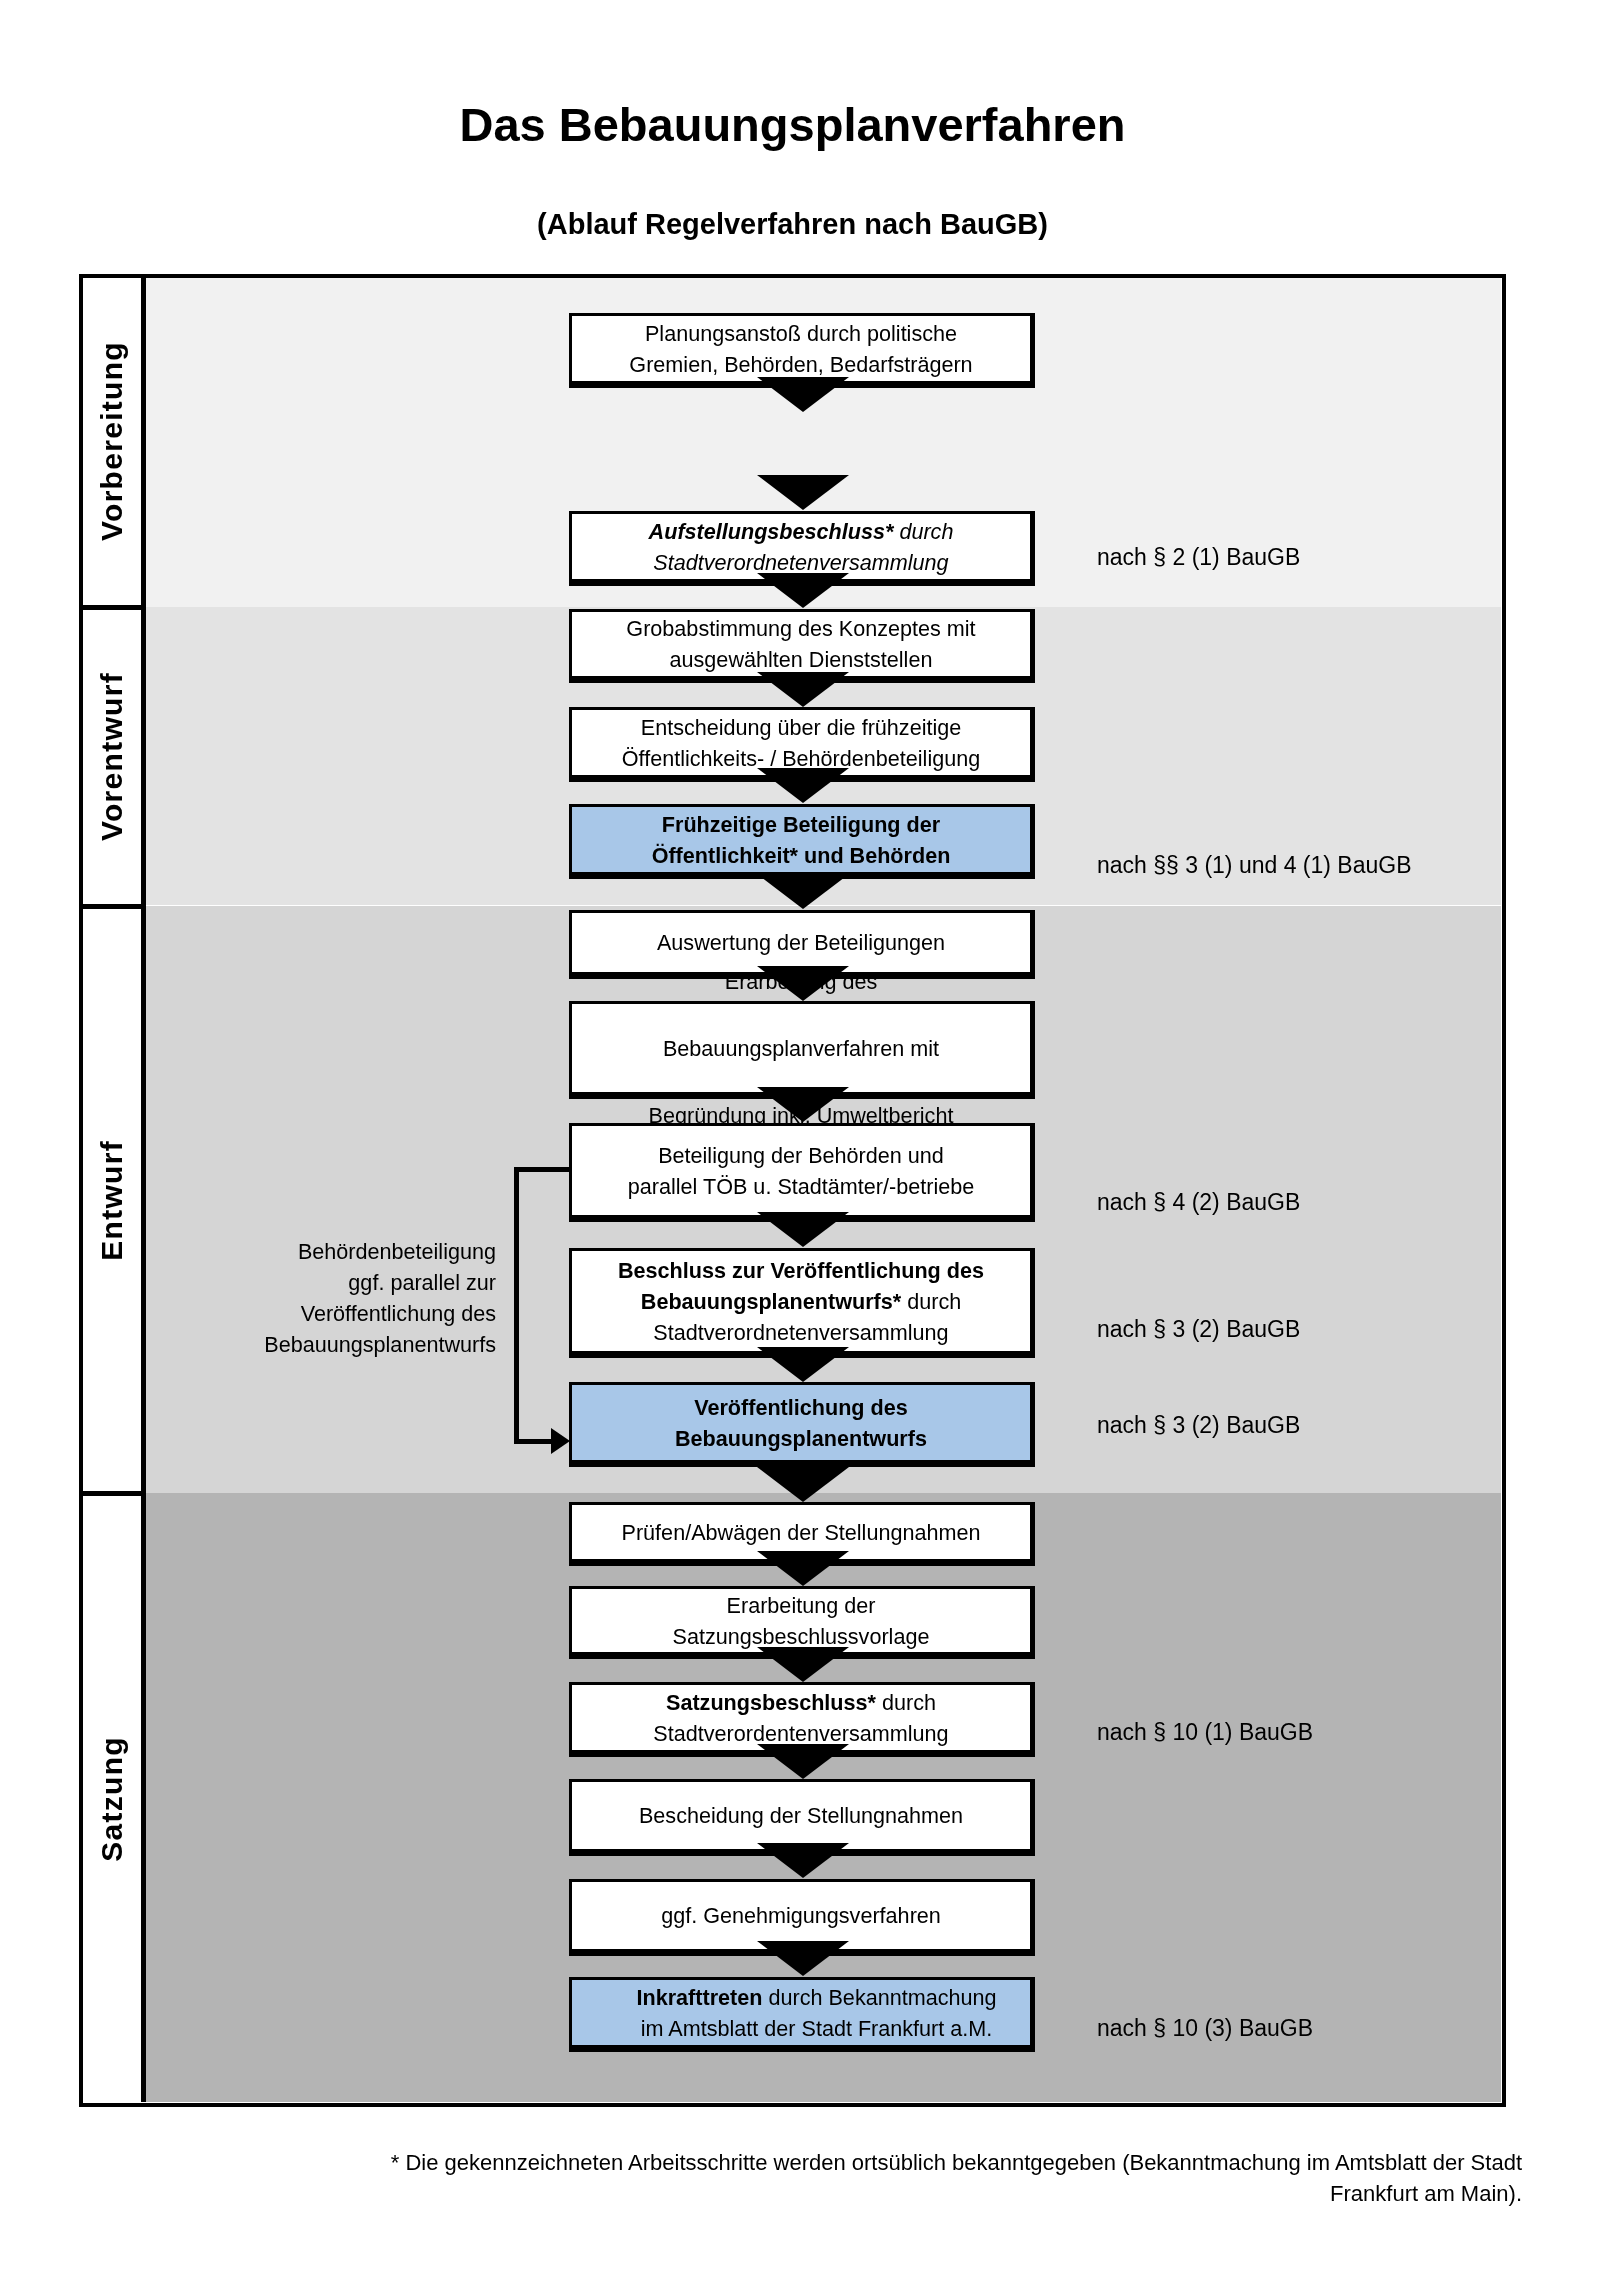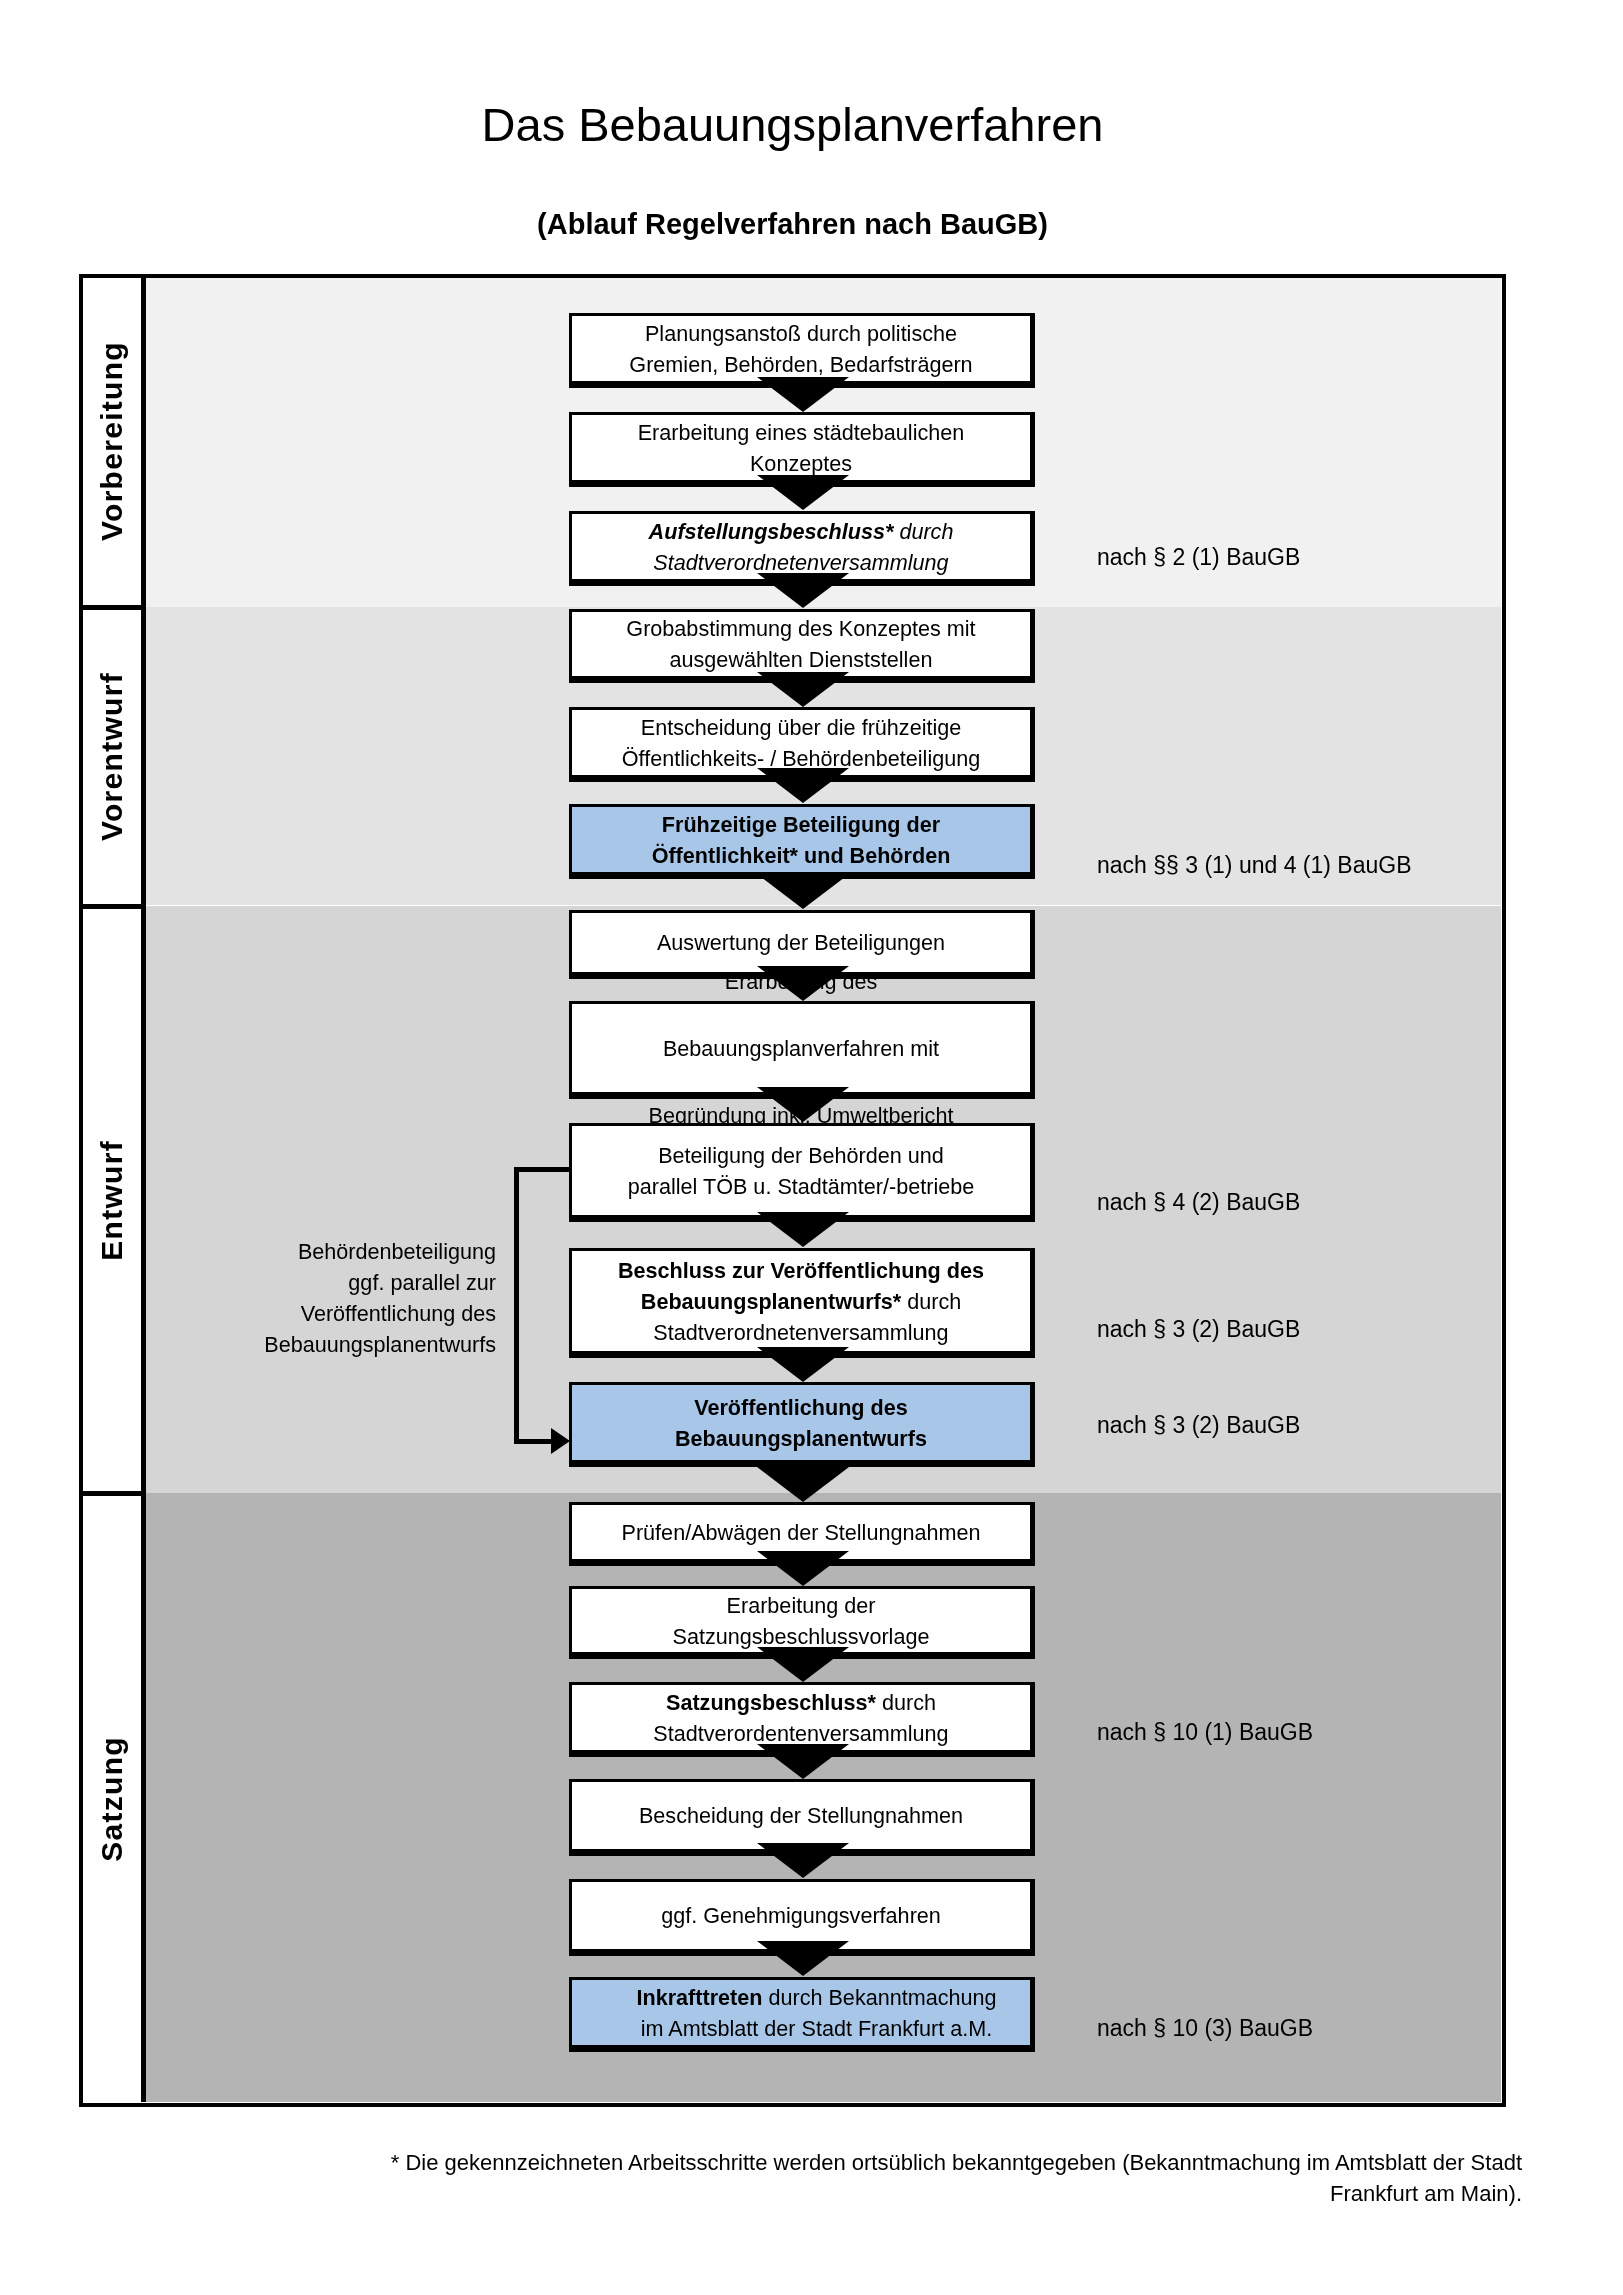--- a/index.html
+++ b/index.html
@@ -2,21 +2,21 @@
 <html style="font-size:10.5px"><head>
 <meta charset="utf-8">
 <style>
   html,body{margin:0;padding:0;background:#fff;}
   .page{
     position:relative;width:1623px;height:2295px;background:#ffffff;
     font-family:"Liberation Sans", sans-serif;color:#000;overflow:hidden;
   }
   .title{
     position:absolute;left:79px;top:97px;width:1427px;text-align:center;
-    font-size:47px;font-weight:normal;letter-spacing:0px;
+    font-size:47px;font-weight:bold;letter-spacing:0px;
   }
   .subtitle{
     position:absolute;left:79px;top:208px;width:1427px;text-align:center;
     font-size:29px;font-weight:bold;
   }
   .frame{
     position:absolute;left:79px;top:274px;width:1427px;height:1833px;
     border:4.6px solid #000;box-sizing:border-box;background:#fff;
   }
   .vdiv{position:absolute;left:141px;top:278px;width:4.6px;height:1824px;background:#000;}
@@ -90,24 +90,20 @@
   <div class="ldiv" style="top:904px;"></div>
   <div class="ldiv" style="top:1491px;"></div>
   <div class="vdiv"></div>
 
   <div class="flowbox" style="top:313px;height:75px;">
     <div>Planungsanstoß durch politische</div>
     <div>Gremien, Behörden, Bedarfsträgern</div>
   </div>
   <div class="arrow" style="top:377px;"></div>
 
-  <div class="flowbox" style="top:412px;height:75px;">
-    <div>Erarbeitung eines städtebaulichen</div>
-    <div>Konzeptes</div>
-  </div>
   <div class="arrow" style="top:475px;"></div>
 
   <div class="flowbox" style="top:511px;height:75px;font-style:italic;">
     <div><span class="b">Aufstellungsbeschluss*</span><span> durch</span></div>
     <div>Stadtverordnetenversammlung</div>
   </div>
   <div class="arrow" style="top:573px;"></div>
 
   <div class="flowbox" style="top:609px;height:74px;">
     <div>Grobabstimmung des Konzeptes mit</div>

